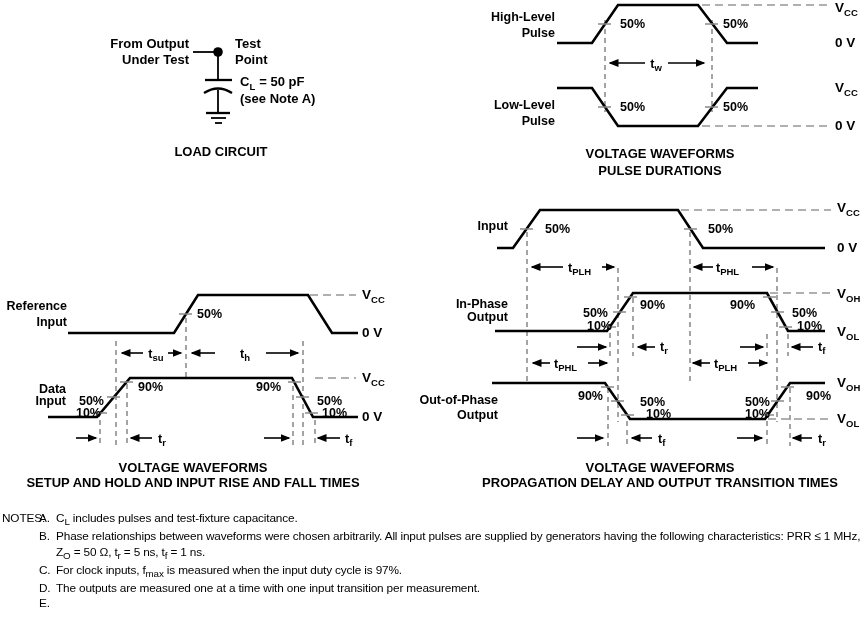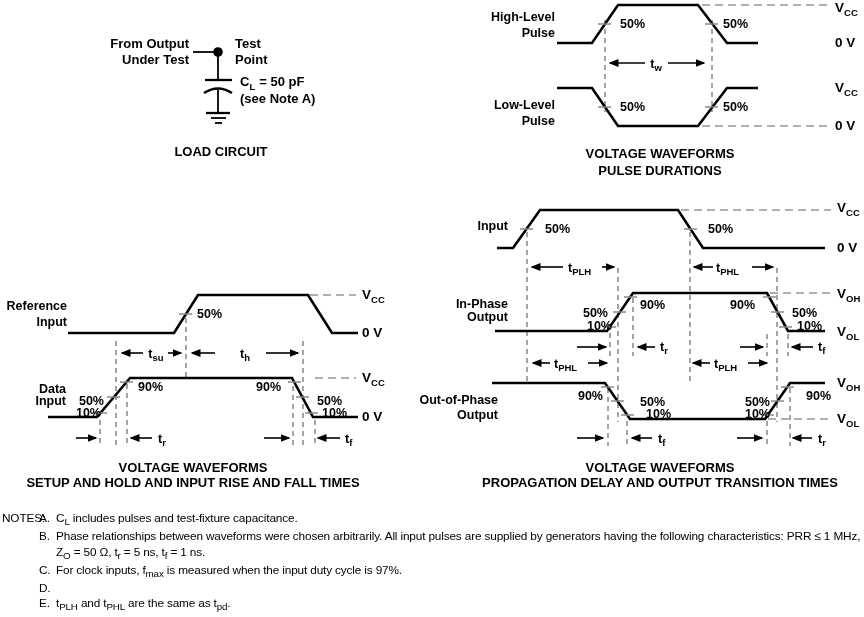--- a/index.html
+++ b/index.html
@@ -261,17 +261,17 @@
 
   <div class="notes">
     <div class="n-head">NOTES:</div>
   <div class="n-letter">A.</div>
       <div class="n-text"><span>C</span><span class="nsub">L</span><span> includes pulses and test-fixture capacitance.</span></div>
       <div class="n-letter">B.</div>
       <div class="n-text"><span>Phase relationships between waveforms were chosen arbitrarily. All input pulses are supplied by generators having the following characteristics: PRR ≤ 1 MHz, Z</span><span class="nsub">O</span><span> = 50 Ω, t</span><span class="nsub">r</span><span> = 5 ns, t</span><span class="nsub">f</span><span> = 1 ns.</span></div>
       <div class="n-letter">C.</div>
       <div class="n-text"><span>For clock inputs, f</span><span class="nsub">max</span><span> is measured when the input duty cycle is 97%.</span></div>
       <div class="n-letter">D.</div>
+      <div class="n-text"><span>The outputs are measured one at a time with one input transition per measurement.</span></div>
       <div class="n-letter">E.</div>
-      <div class="n-text"><span>t</span><span class="nsub">PLH</span><span> and t</span><span class="nsub">PHL</span><span> are the same as t</span><span class="nsub">pd</span><span>.</span></div>
     </div>
 
 </div>
 
 </body></html>

